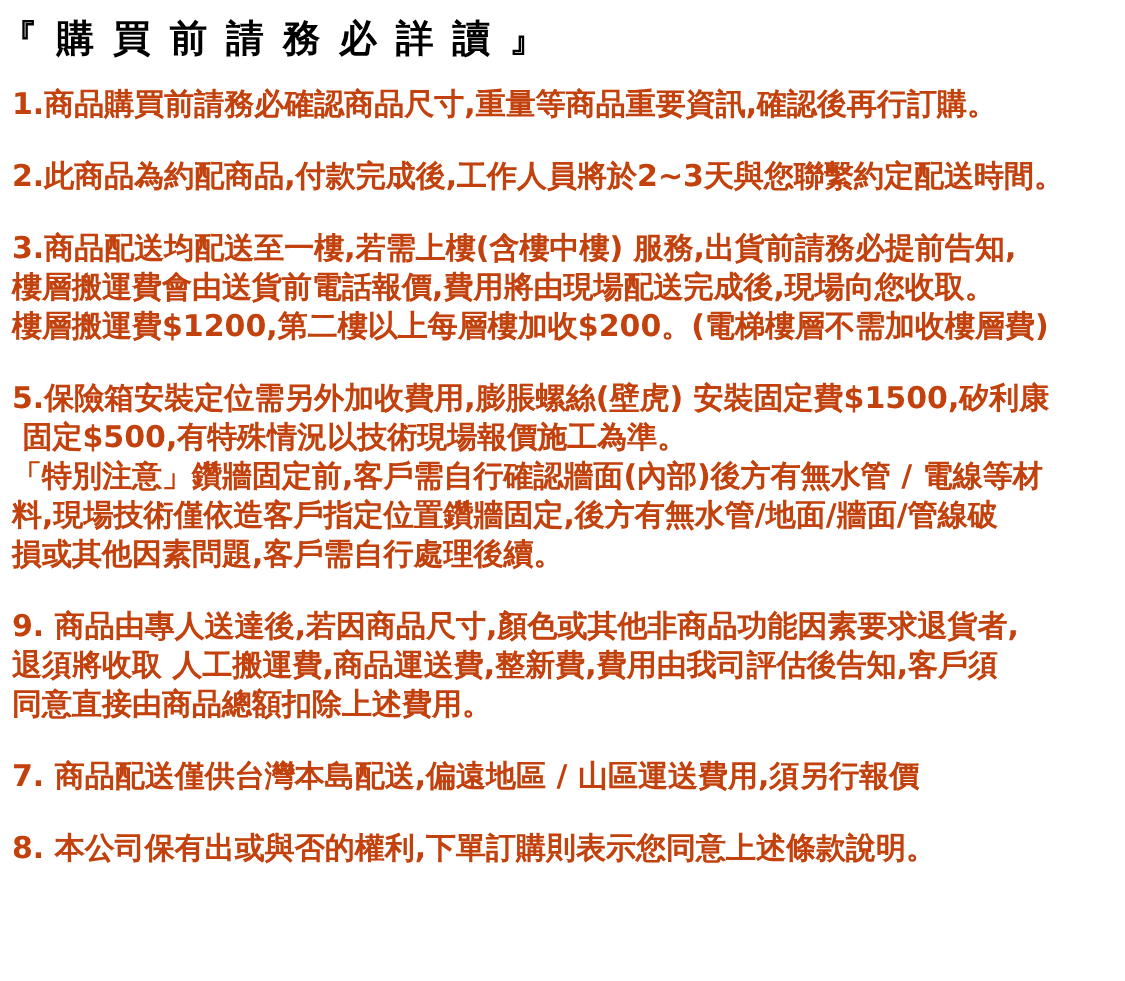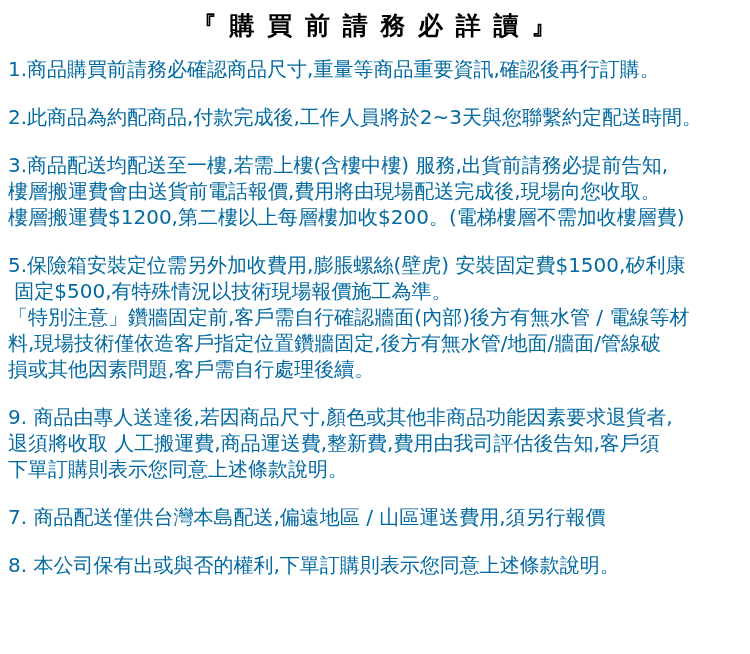--- a/index.html
+++ b/index.html
@@ -15,40 +15,39 @@
     overflow: hidden;
   }
   .page {
     width: 750px;
     height: 654px;
     box-sizing: border-box;
     background: #ffffff;
   }
   .title {
     margin: 10px 0 0 0;
-    text-align: center;
     font-size: 25px;
     line-height: 32px;
     font-weight: 700;
     letter-spacing: 2px;
     white-space: pre;
     color: #000000;
   }
   .content {
     margin: 14px 0 0 8px;
   }
   .para {
     margin: 0 0 22px 0;
   }
   .line {
     font-size: 20px;
     line-height: 26px;
-    font-weight: 400;
+    font-weight: 700;
     white-space: pre;
-    color: #0369a1;
+    color: #c2410c;
   }
 </style>
 </head>
 <body>
 
 <div class="page">
 
   <div class="title">『 購 買 前 請 務 必 詳 讀 』</div>
 
   <div class="content">
@@ -74,21 +73,21 @@
       <div class="line">5.保險箱安裝定位需另外加收費用,膨脹螺絲(壁虎) 安裝固定費$1500,矽利康</div>
       <div class="line"> 固定$500,有特殊情況以技術現場報價施工為準。</div>
       <div class="line">「特別注意」鑽牆固定前,客戶需自行確認牆面(內部)後方有無水管 / 電線等材</div>
       <div class="line">料,現場技術僅依造客戶指定位置鑽牆固定,後方有無水管/地面/牆面/管線破</div>
       <div class="line">損或其他因素問題,客戶需自行處理後續。</div>
     </div>
 
     <div class="para">
       <div class="line">9. 商品由專人送達後,若因商品尺寸,顏色或其他非商品功能因素要求退貨者,</div>
       <div class="line">退須將收取 人工搬運費,商品運送費,整新費,費用由我司評估後告知,客戶須</div>
-      <div class="line">下單訂購則表示您同意上述條款說明。</div>
+      <div class="line">同意直接由商品總額扣除上述費用。</div>
     </div>
 
     <div class="para">
       <div class="line">7. 商品配送僅供台灣本島配送,偏遠地區 / 山區運送費用,須另行報價</div>
     </div>
 
     <div class="para">
       <div class="line">8. 本公司保有出或與否的權利,下單訂購則表示您同意上述條款說明。</div>
     </div>
 

